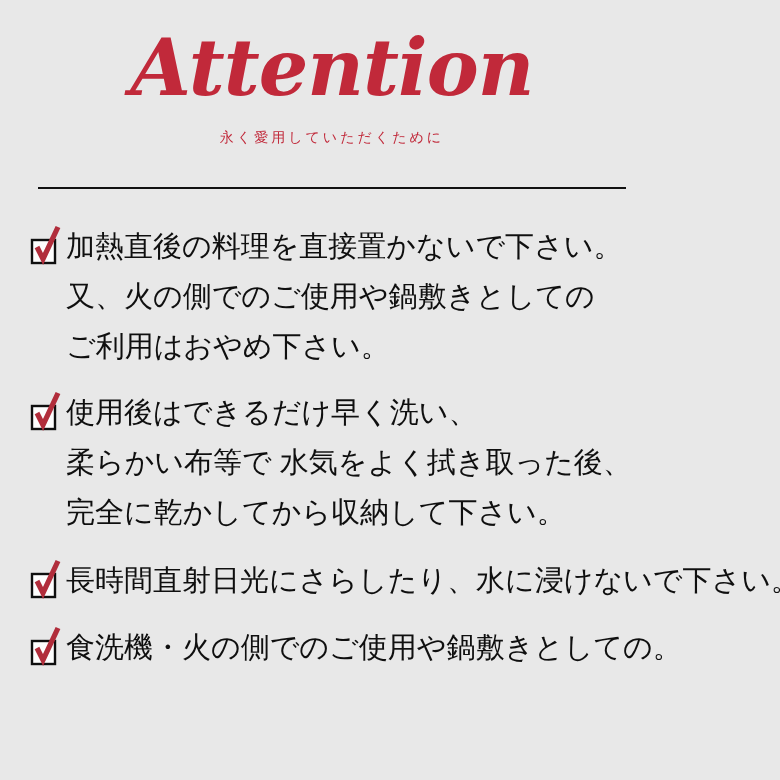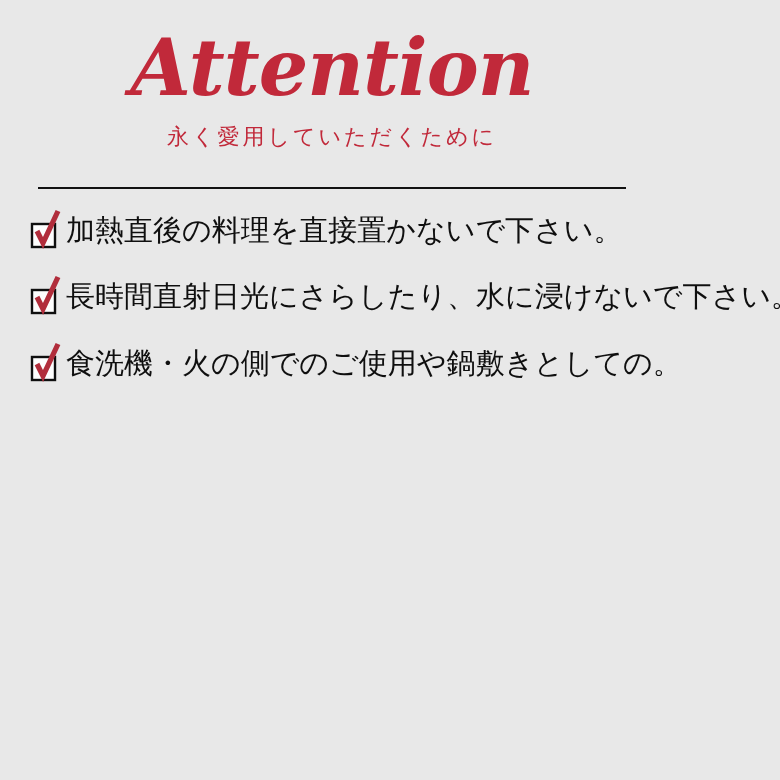--- a/index.html
+++ b/index.html
@@ -27,35 +27,35 @@
     font-family:"DejaVu Serif", serif;
     font-style:italic;
     font-weight:700;
     font-size:78px;
     line-height:92px;
     letter-spacing:-1px;
     color:var(--accent-red);
   }
   .subtitle{
     margin-top:10px;
-    font-size:22px;
+    font-size:14px;
     line-height:26px;
     letter-spacing:3px;
     font-weight:500;
     color:var(--accent-red);
   }
   .divider{
     height:2px;
     background:var(--divider);
     border:none;
     margin:37px 38px 0 38px;
   }
   .notes{
     list-style:none;
-    padding:16px 18px 0 30px;
+    padding:32px 18px 0 30px;
   }
   .note{
     display:flex;
     align-items:flex-start;
     font-size:29px;
     line-height:50px;
     font-weight:500;
   }
   .note.gap-a{margin-bottom:16px;}
   .note.gap-b{margin-bottom:18px;}
@@ -83,23 +83,36 @@
 
   <ul class="notes">
 
     <li class="note gap-a">
       <svg class="checkbox" viewBox="0 0 36 44" xmlns="http://www.w3.org/2000/svg">
         <rect x="2" y="18" width="23" height="23" fill="var(--box-fill)" stroke="var(--text)" stroke-width="2.4"></rect>
         <polyline points="7,25 13,37 28,5" fill="none" stroke="var(--check-red)" stroke-width="5.2" stroke-linecap="butt" stroke-linejoin="miter"></polyline>
       </svg>
       <div class="note-text">
         <span class="line">加熱直後の料理を直接置かないで下さい。</span>
+        <span class="line">又、火の側でのご使用や鍋敷きとしての</span>
+        <span class="line">ご利用はおやめ下さい。</span>
       </div>
     </li>
 
+    <li class="note gap-b">
+      <svg class="checkbox" viewBox="0 0 36 44" xmlns="http://www.w3.org/2000/svg">
+        <rect x="2" y="18" width="23" height="23" fill="var(--box-fill)" stroke="var(--text)" stroke-width="2.4"></rect>
+        <polyline points="7,25 13,37 28,5" fill="none" stroke="var(--check-red)" stroke-width="5.2" stroke-linecap="butt" stroke-linejoin="miter"></polyline>
+      </svg>
+      <div class="note-text">
+        <span class="line">使用後はできるだけ早く洗い、</span>
+        <span class="line">柔らかい布等で 水気をよく拭き取った後、</span>
+        <span class="line">完全に乾かしてから収納して下さい。</span>
+      </div>
+    </li>
 
     <li class="note gap-c">
       <svg class="checkbox" viewBox="0 0 36 44" xmlns="http://www.w3.org/2000/svg">
         <rect x="2" y="18" width="23" height="23" fill="var(--box-fill)" stroke="var(--text)" stroke-width="2.4"></rect>
         <polyline points="7,25 13,37 28,5" fill="none" stroke="var(--check-red)" stroke-width="5.2" stroke-linecap="butt" stroke-linejoin="miter"></polyline>
       </svg>
       <div class="note-text">
         <span class="line">長時間直射日光にさらしたり、水に浸けないで下さい。</span>
       </div>
     </li>

